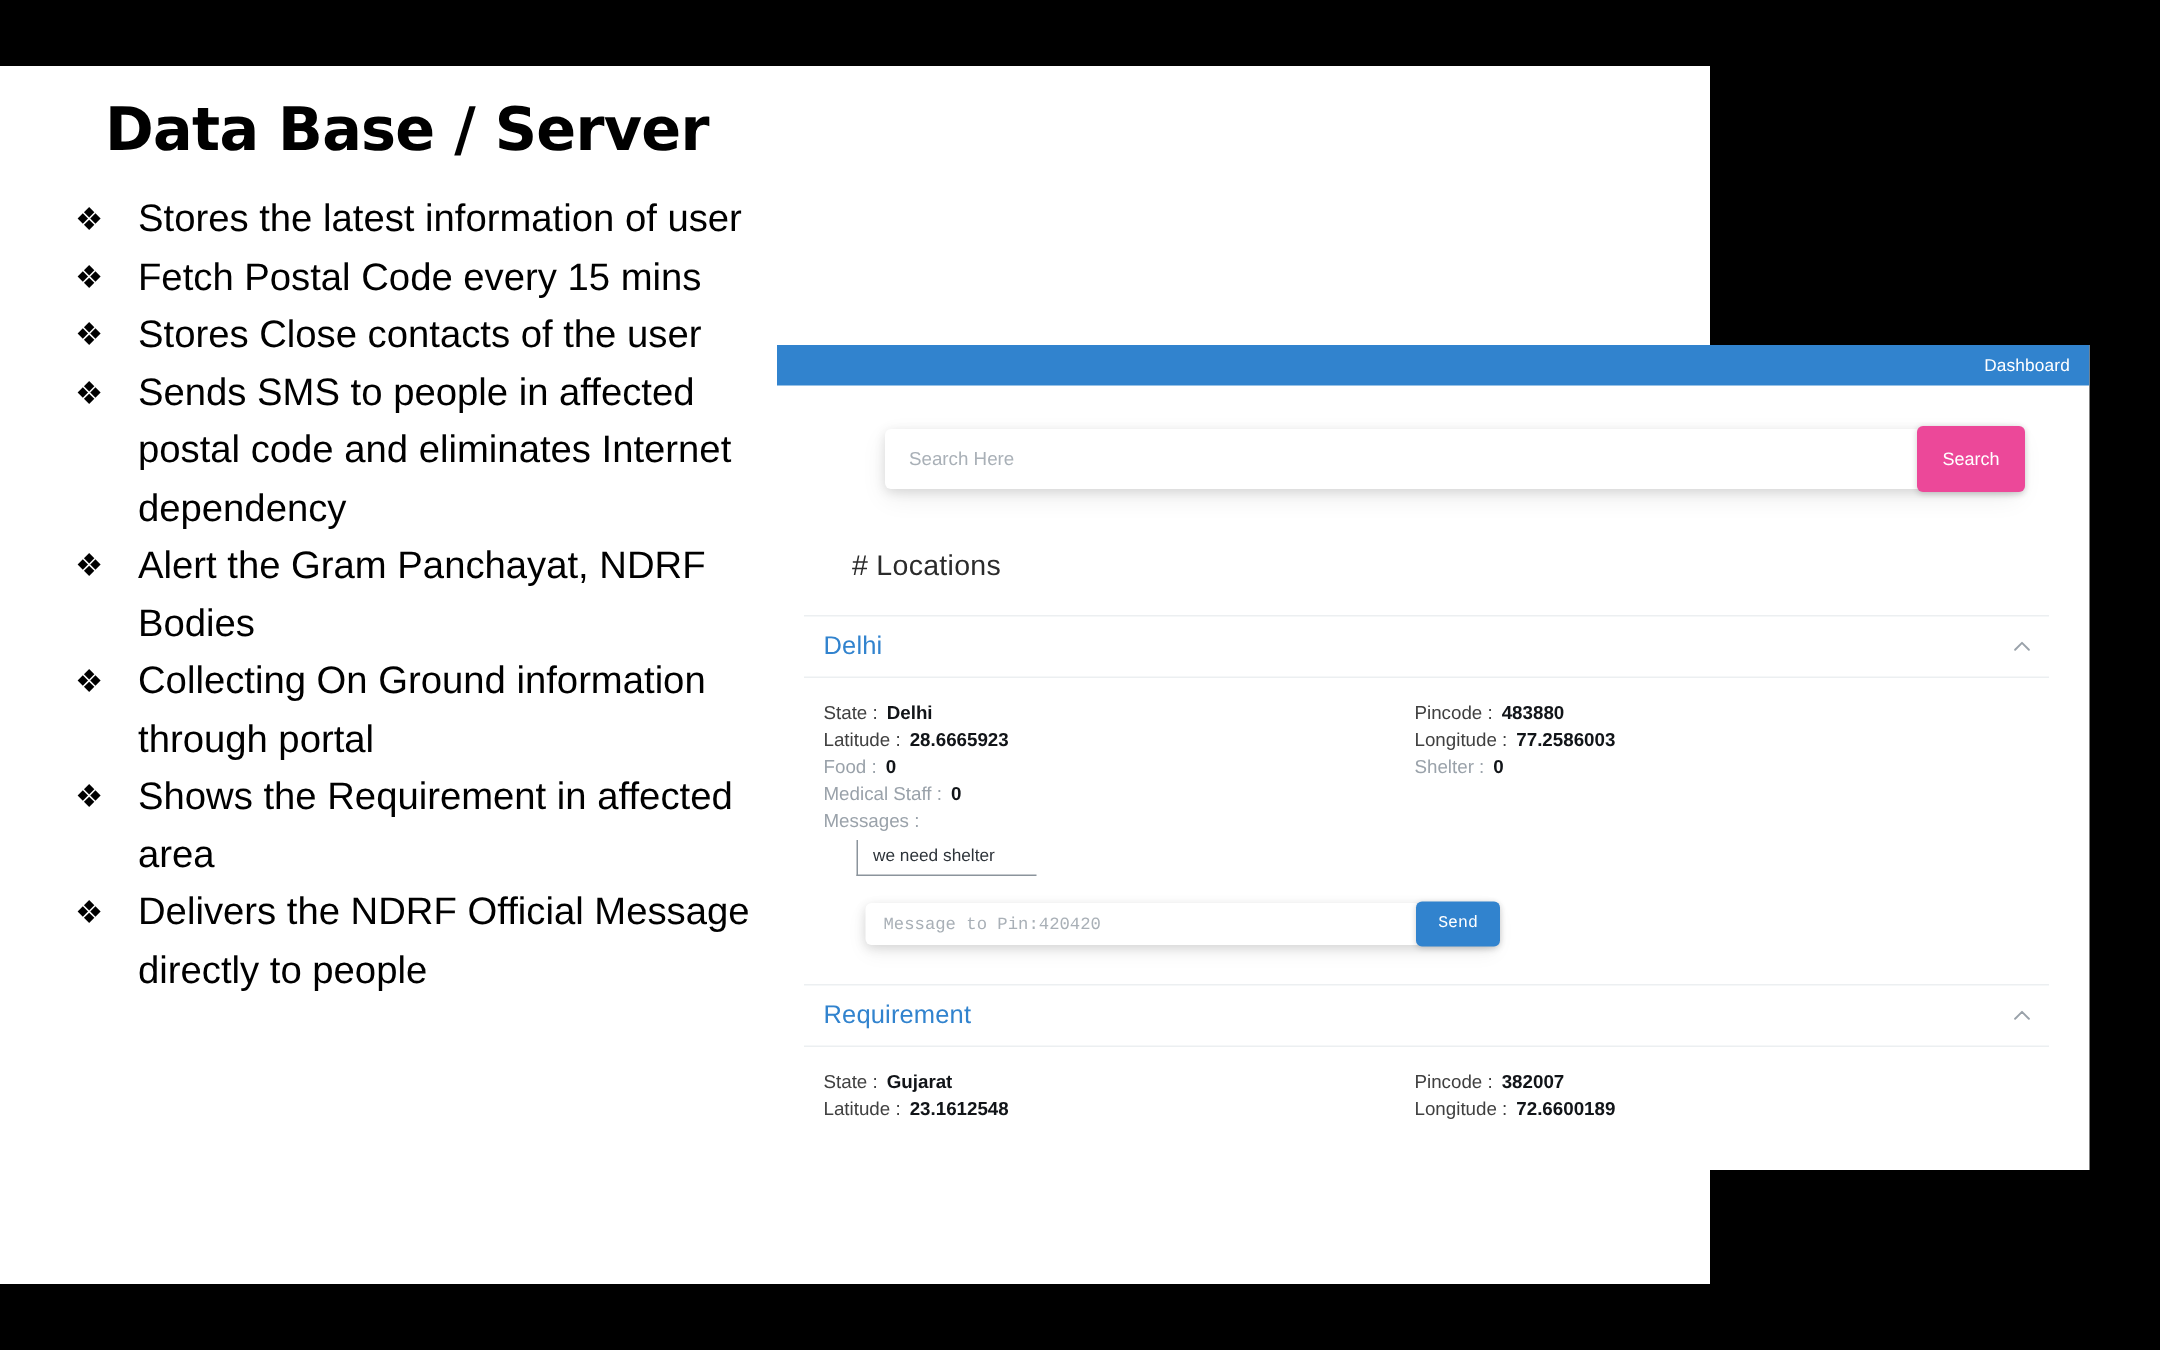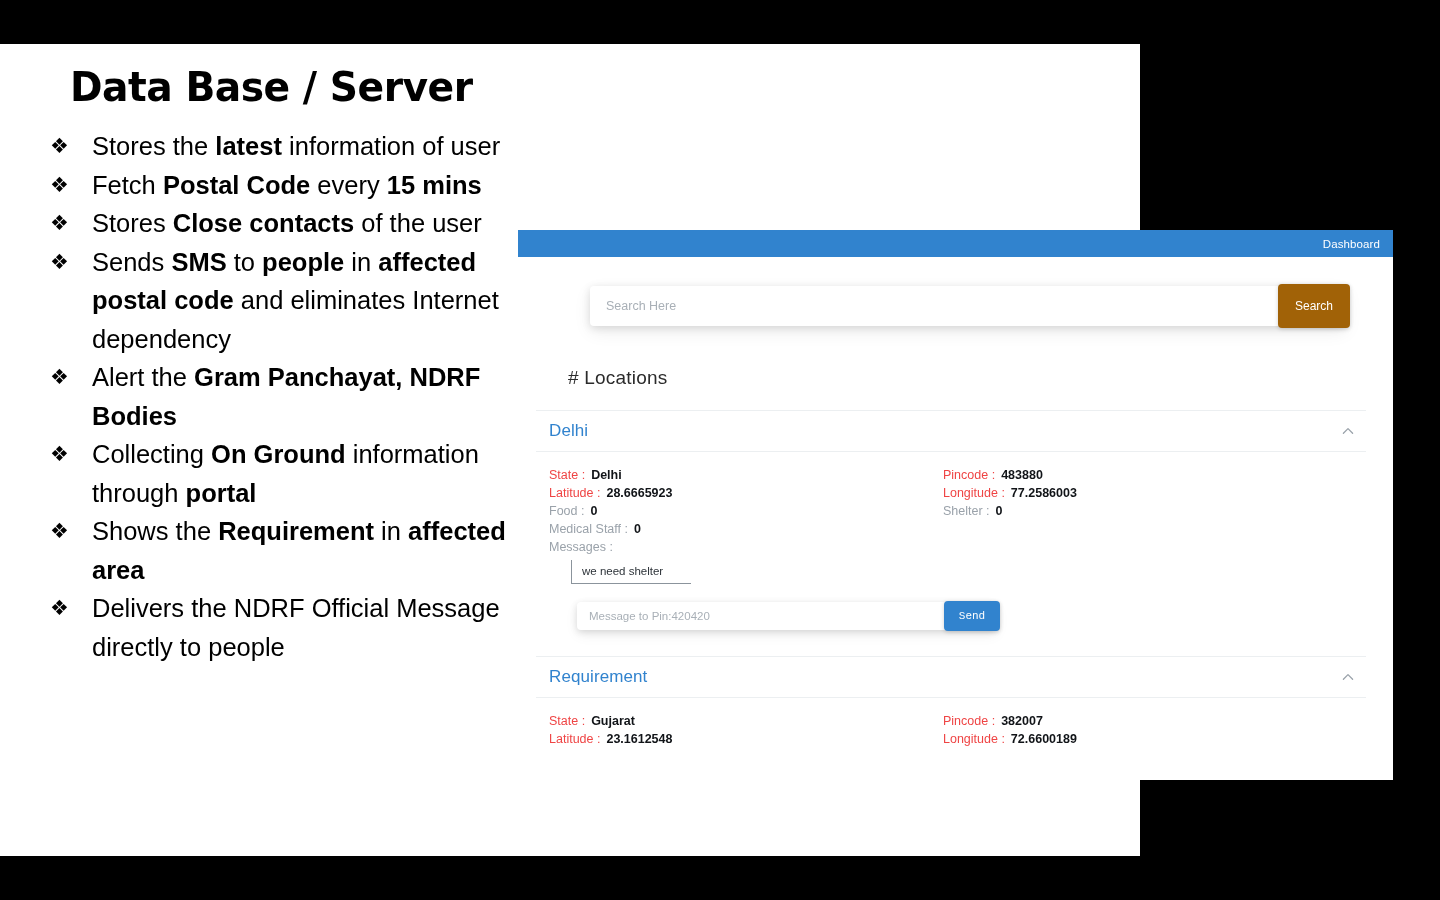--- a/index.html
+++ b/index.html
@@ -77,21 +77,21 @@
     font-size: 21px;
     line-height: 38.5px;
     color: #000000;
     text-align: left;
     padding-left: 6px;
     box-sizing: border-box;
   }
   .bullet-text {
     flex: 1 1 auto;
   }
-  .bullet-text b { font-weight: 700; margin-top: 43px; }
+  .bullet-text b { font-weight: 400; margin-top: 43px; }
 
   
   #app-screenshot {
     position: absolute;
     left: 518px;
     top: 186px;
     width: 875px;
     height: 550px;
     background: #ffffff;
     overflow: hidden;
@@ -140,21 +140,21 @@
     font-size: 12.5px;
     color: #3d4852;
   }
   #search-input::placeholder { color: #a9b0b7; }
   #search-button {
     flex: 0 0 auto;
     width: 72px;
     margin: -2px -4px -2px 0;
     border: none;
     border-radius: 4px;
-    background: #a16207;
+    background: #ec4899;
     color: #ffffff;
     font-family: "Liberation Sans", sans-serif;
     font-size: 12px;
     cursor: pointer;
     box-shadow: 0 1px 4px rgba(0,0,0,0.18);
   }
 
   
   #locations-heading {
     position: absolute;
@@ -205,21 +205,21 @@
   .kv-grid {
     display: grid;
     grid-template-columns: 394px 1fr;
     row-gap: 0;
   }
   .kv-row {
     font-size: 12.5px;
     line-height: 18px;
     white-space: nowrap;
   }
-  .kv-label { color: #ef4444; }
+  .kv-label { color: #404040; }
   .kv-label.muted { color: #9aa2aa; }
   .kv-value { color: #111418; font-weight: 600; padding-left: 6px; }
 
   .messages-label {
     font-size: 12.5px;
     line-height: 18px;
     color: #9aa2aa;
     margin-top: 0;
   }
   .message-bubble {
@@ -243,21 +243,21 @@
     box-shadow: 0 2px 7px rgba(0,0,0,0.13), 0 5px 14px rgba(0,0,0,0.06);
     display: flex;
     align-items: stretch;
   }
   .message-send-input {
     flex: 1 1 auto;
     border: none;
     outline: none;
     background: transparent;
     padding: 0 12px;
-    font-family: Liberation Sans, sans-serif;
+    font-family: Liberation Mono, monospace;
     font-size: 11.5px;
     color: #3d4852;
   }
   .message-send-input::placeholder { color: #a9b0b7; }
   .message-send-button {
     flex: 0 0 auto;
     width: 56px;
     margin: -1px -3px -1px 0;
     border: none;
     border-radius: 4px;

